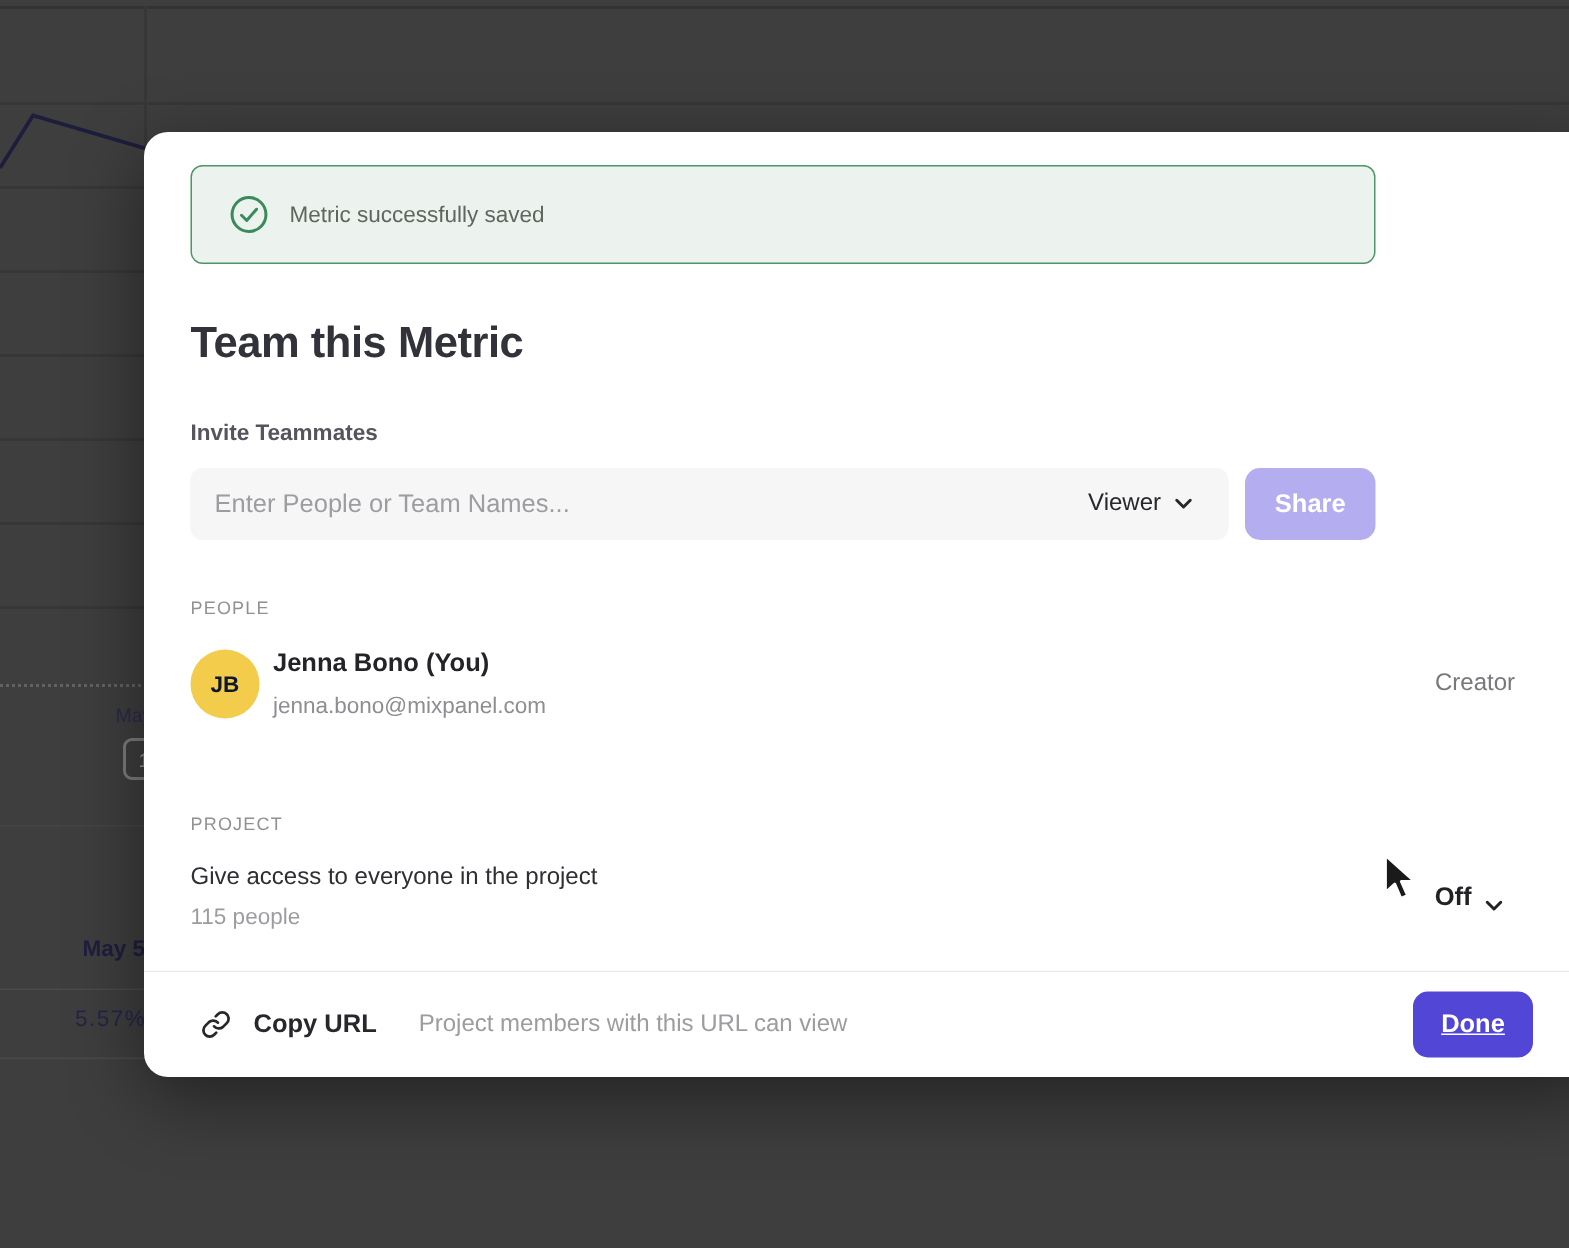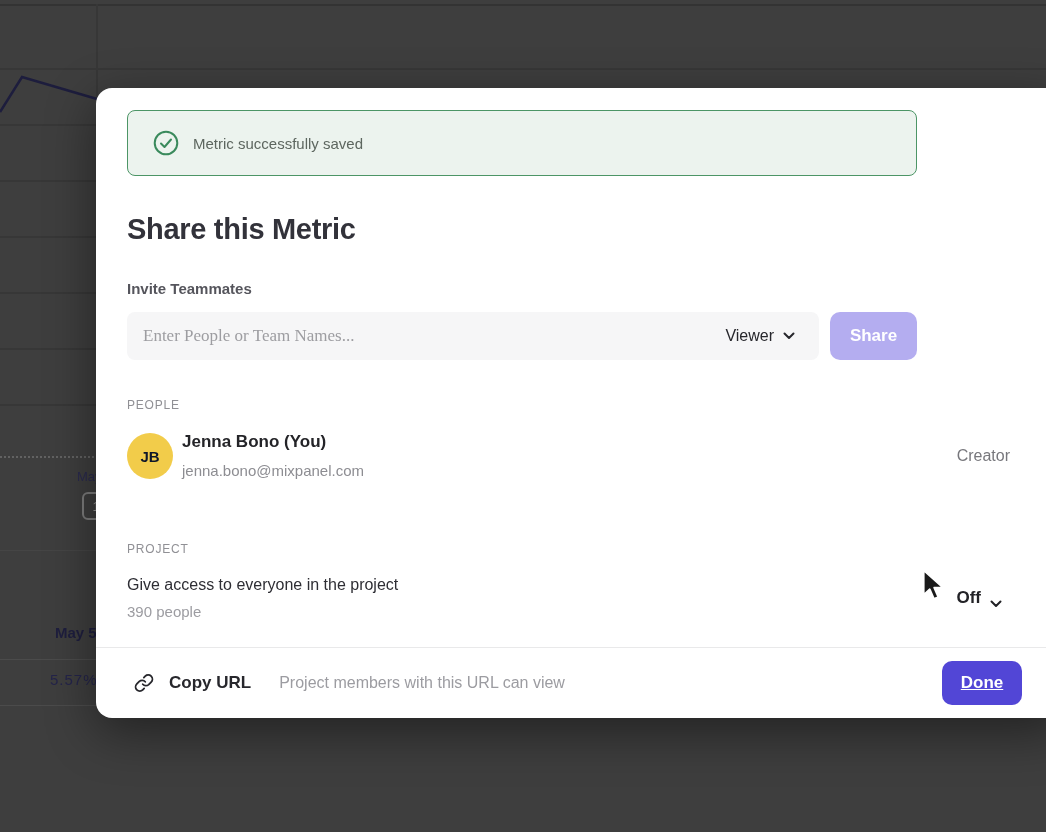--- a/index.html
+++ b/index.html
@@ -27,21 +27,21 @@
   
   .modal { position:absolute; left:96px; top:88px; width:970px; height:630px; background:#fff;
            border-radius:16px; box-shadow:0 14px 50px rgba(0,0,0,.45); }
   .banner { position:absolute; left:31px; top:22px; width:790px; height:66px; background:#ecf3ee;
             border:1px solid #4c9566; border-radius:8px; display:flex; align-items:center; padding-left:25px; gap:14px; }
   .banner-text { font-size:15px; color:#5d665f; }
   .modal-title { position:absolute; left:31px; top:125px; font-size:29px; font-weight:700; color:#32323a; letter-spacing:-0.3px; }
   .invite-label { position:absolute; left:31px; top:192px; font-size:15px; font-weight:600; color:#55555c; }
   .invite-input-wrap { position:absolute; left:31px; top:224px; width:692px; height:48px; background:#f6f6f7; border-radius:8px; }
   .invite-input { position:absolute; left:16px; top:0; width:520px; height:48px; border:none; background:transparent;
-                  font-family:Liberation Serif, serif; font-size:17px; color:#4d7c0f; outline:none; }
+                  font-family:Liberation Sans, sans-serif; font-size:17px; color:#4d7c0f; outline:none; }
   .invite-input::placeholder { color:#9d9da1; }
   .role-select { position:absolute; right:24px; top:0; height:48px; display:flex; align-items:center; gap:9px;
                  font-size:16px; font-weight:500; color:#27272c; cursor:pointer; }
   .share-btn { position:absolute; left:734px; top:224px; width:87px; height:48px; border:none; border-radius:10px;
                background:#b4adf0; color:#fff; font-size:17px; font-weight:600; font-family:"Liberation Sans", sans-serif; }
   .sect-heading { position:absolute; left:31px; font-size:12px; font-weight:400; letter-spacing:.8px; color:#909095; }
   .avatar { position:absolute; left:31px; top:345px; width:46px; height:46px; border-radius:50%; background:#f2cc4a;
             color:#0f172a; font-size:15px; font-weight:600; display:flex; align-items:center; justify-content:center; }
   .member-name { position:absolute; left:86px; top:344px; font-size:17px; font-weight:700; color:#242428; }
   .member-email { position:absolute; left:86px; top:374px; font-size:15px; color:#8d8d92; }
@@ -99,21 +99,21 @@
   <div class="modal">
 
     <div class="banner">
       <svg width="26" height="26" viewBox="0 0 26 26">
         <circle cx="13" cy="13" r="11.3" fill="none" stroke="#3a8a5c" stroke-width="2"></circle>
         <polyline points="8,13.5 11.5,17 18,9.5" fill="none" stroke="#3a8a5c" stroke-width="2" stroke-linecap="round" stroke-linejoin="round"></polyline>
       </svg>
       <span class="banner-text">Metric successfully saved</span>
     </div>
 
-    <h1 class="modal-title">Share this Metric</h1>
+    <h1 class="modal-title">Team this Metric</h1>
 
     <div class="invite-label">Invite Teammates</div>
 
     <div class="invite-input-wrap">
       <input class="invite-input" type="text" placeholder="Enter People or Team Names..." style="">
       <div class="role-select">
         <span>Viewer</span>
         <svg width="12" height="8" viewBox="0 0 12 8">
           <polyline points="1.5,1.5 6,6 10.5,1.5" fill="none" stroke="#27272c" stroke-width="2" stroke-linecap="round" stroke-linejoin="round"></polyline>
         </svg>
@@ -125,21 +125,21 @@
 
     <div>
       <div class="avatar">JB</div>
       <div class="member-name">Jenna Bono (You)</div>
       <div class="member-email">jenna.bono@mixpanel.com</div>
       <div class="member-role">Creator</div>
     </div>
 
     <div class="sect-heading" style="top:454px">PROJECT</div>
     <div class="proj-title">Give access to everyone in the project</div>
-    <div class="proj-sub">390 people</div>
+    <div class="proj-sub">115 people</div>
     <div class="access-select">
       <span>Off</span>
       <svg width="12" height="8" viewBox="0 0 12 8">
         <polyline points="1.5,1.5 6,6 10.5,1.5" fill="none" stroke="#222226" stroke-width="2" stroke-linecap="round" stroke-linejoin="round"></polyline>
       </svg>
     </div>
 
     <div class="footer">
       <svg width="20" height="20" viewBox="0 0 24 24">
         <path d="M10.5 13.5a5 5 0 0 0 7.1.4l3-3a5 5 0 0 0-7.1-7.1l-1.7 1.7" fill="none" stroke="#27272c" stroke-width="2.2" stroke-linecap="round" stroke-linejoin="round"></path>

